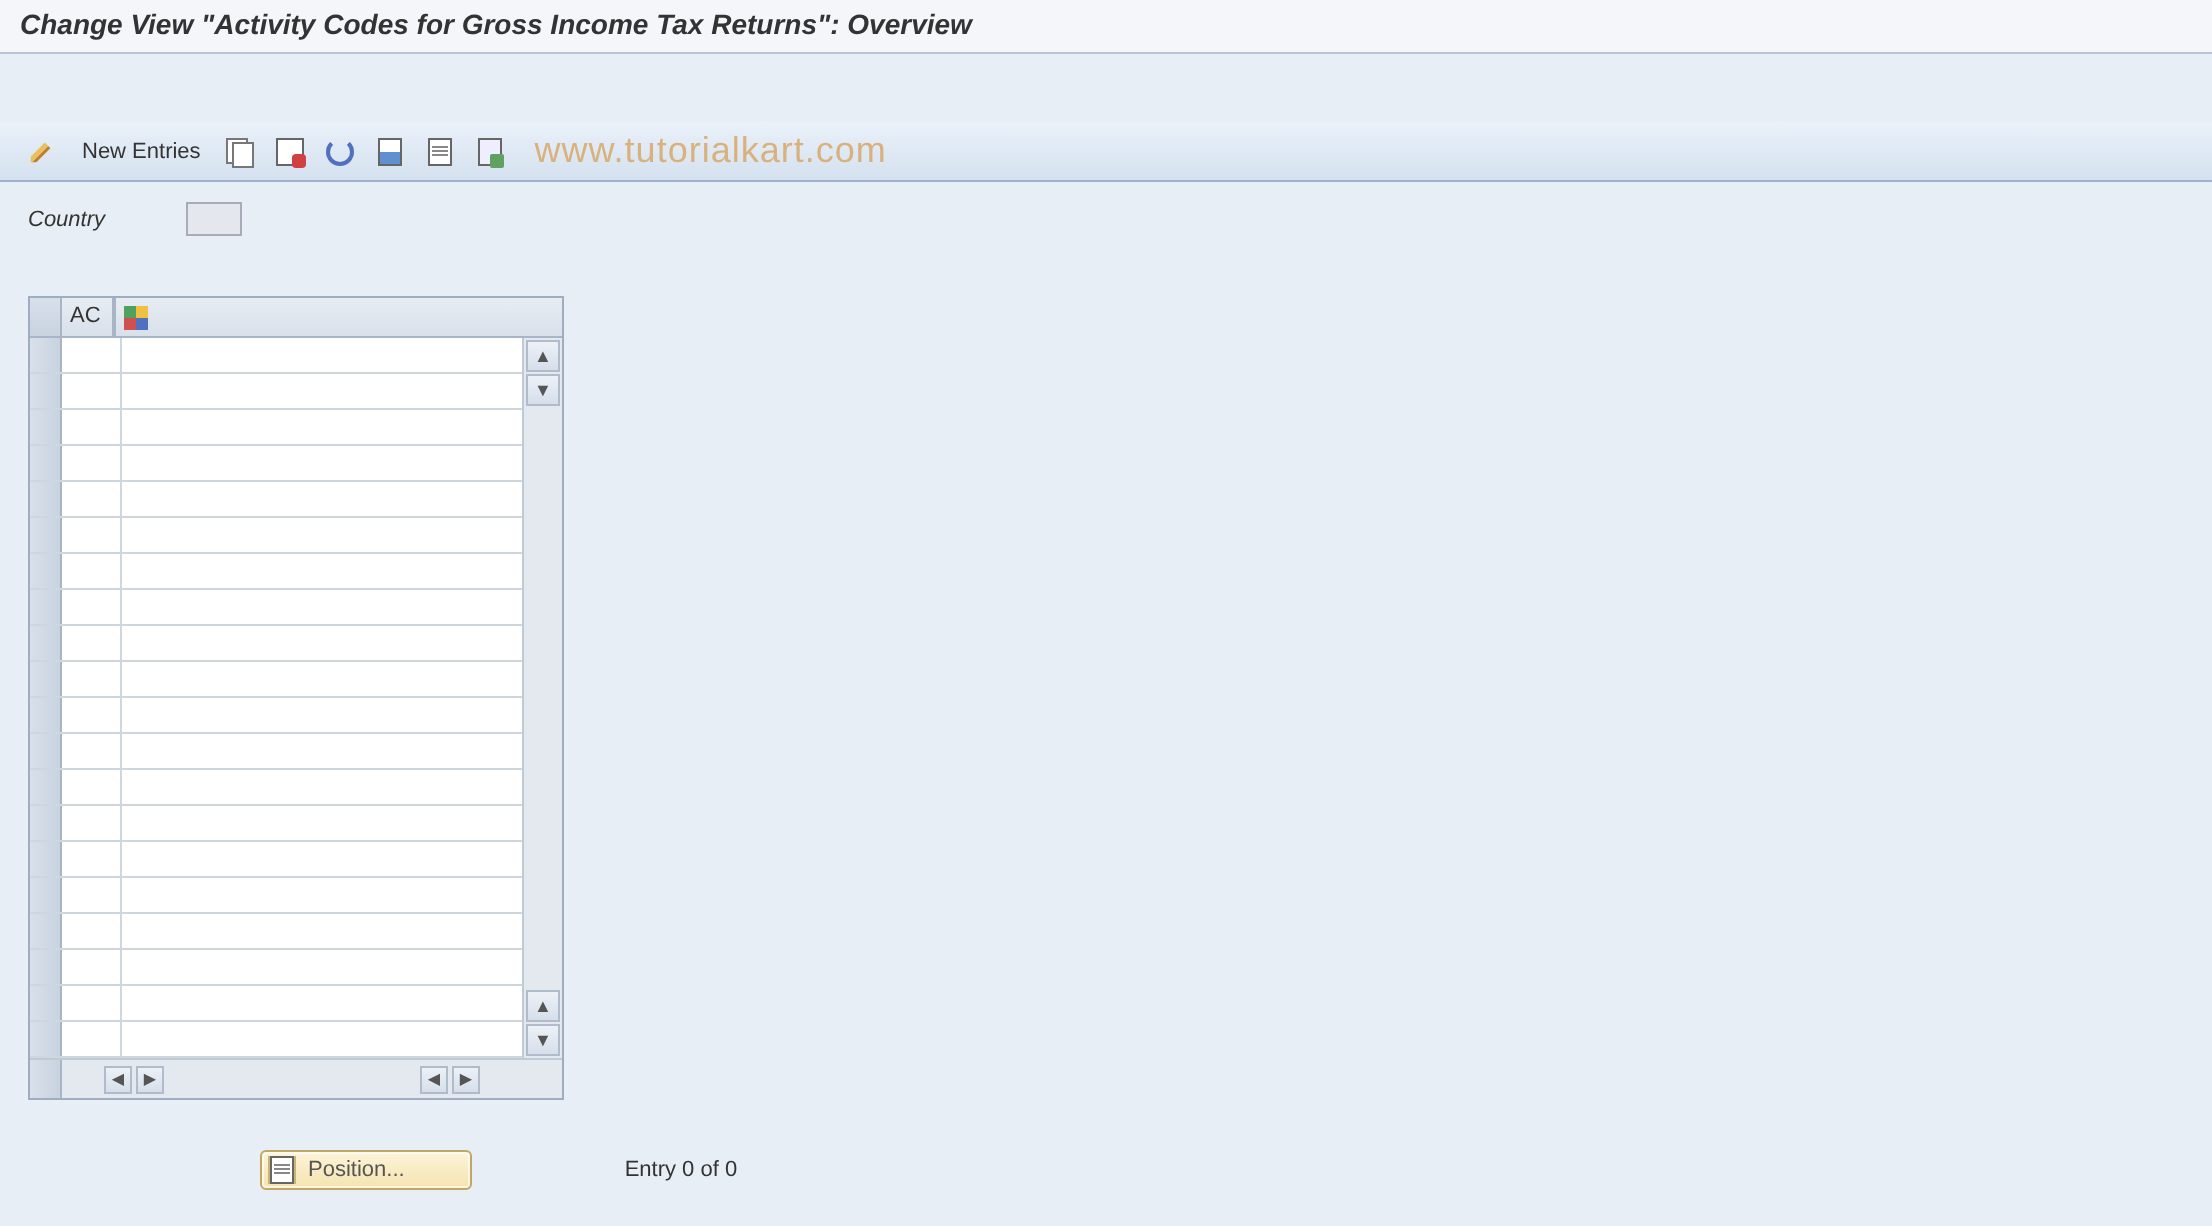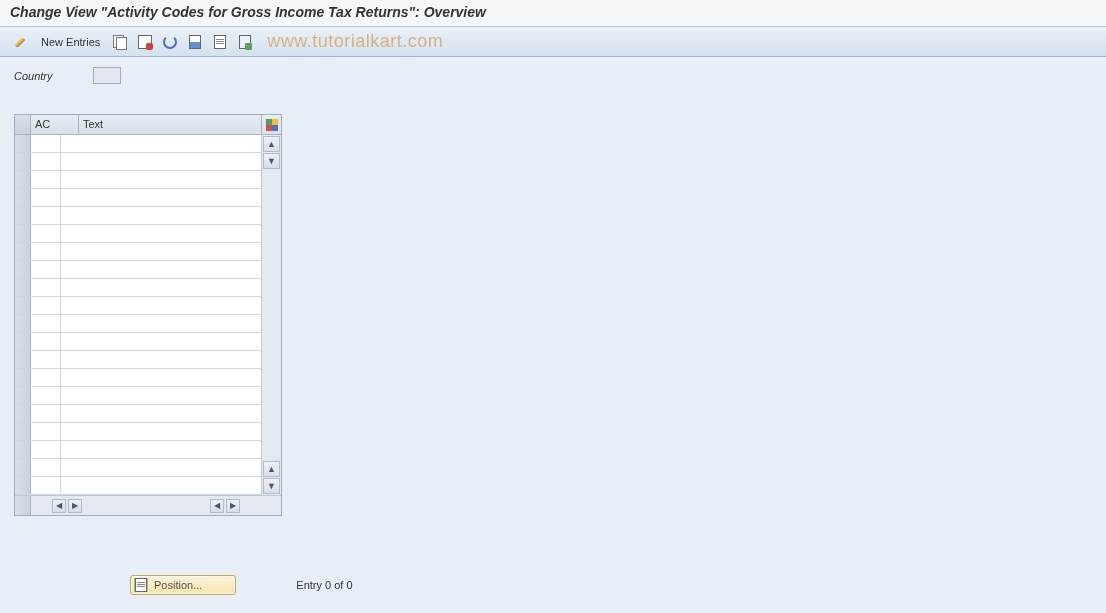--- a/index.html
+++ b/index.html
@@ -28,20 +28,21 @@
       color: #333;
     }
     .toolbar {
       background: linear-gradient(#eaf1f9, #d4e1ef);
       padding: 4px 10px;
       border-bottom: 1px solid #9fb4cc;
       display: flex;
       align-items: center;
       gap: 3px;
       height: 30px;
+      margin-top: 34px;
     }
     .toolbar-btn {
       display: inline-flex;
       align-items: center;
       justify-content: center;
       width: 22px;
       height: 20px;
       border: none;
       background: transparent;
       cursor: pointer;
@@ -91,21 +92,21 @@
       background: linear-gradient(#e8edf3, #d8e0ea);
       border-bottom: 1px solid #a8b5c7;
       height: 20px;
     }
     .header-sel {
       width: 16px;
       border-right: 1px solid #a8b5c7;
       background: linear-gradient(#d8e0ea, #c8d3e0);
     }
     .header-ac {
-      width: 48px;
+      width: 26px;
       border-right: 1px solid #a8b5c7;
       padding: 3px 4px;
       font-size: 11px;
       color: #333;
       background: linear-gradient(#e8edf3, #d8e0ea);
     }
     .header-text {
       flex: 1;
       padding: 3px 4px;
       font-size: 11px;
@@ -202,21 +203,21 @@
     }
     .footer-corner {
       width: 20px;
     }
     .bottom-bar {
       position: absolute;
       left: 130px;
       bottom: 18px;
       display: flex;
       align-items: center;
-      gap: 60px;
+      gap: 76px;
     }
     .position-btn {
       display: inline-flex;
       align-items: center;
       background: linear-gradient(#fdf3d9, #f4e4b0);
       border: 1px solid #c0a862;
       border-radius: 3px;
       padding: 2px 3px;
       height: 20px;
       cursor: pointer;
@@ -293,21 +294,20 @@
 <div class="content-area">
   <div class="field-row">
     <span class="field-label">Country</span>
     <input class="field-input" readonly="" value="" style="">
   </div>
 
   <div class="table-container">
     <div class="table-header-row">
       <div class="header-sel"></div>
       <div class="header-ac">AC</div>
-      <div class="header-text">Text</div>
       <div class="header-config">
           <span class="ic-config"></span>
         </div>
     </div>
     <div class="table-body">
       <div class="rows-area" id="rows-area">
 
       <div class="table-row">
             <div class="cell-sel"></div>
             <div class="cell-ac"></div>

